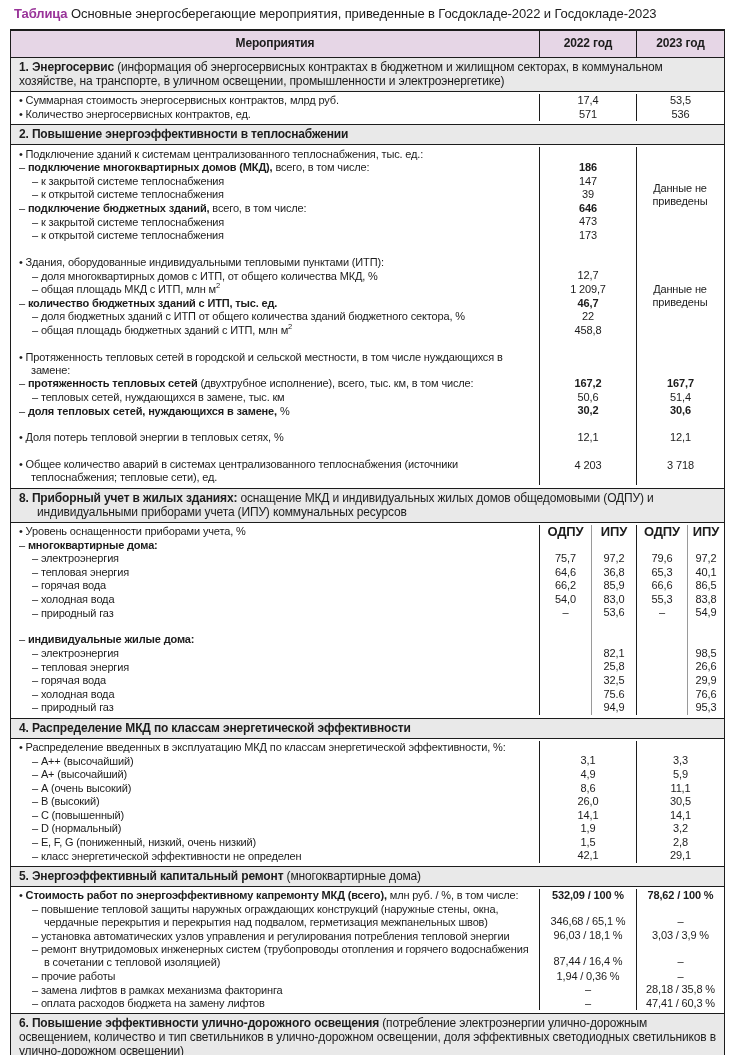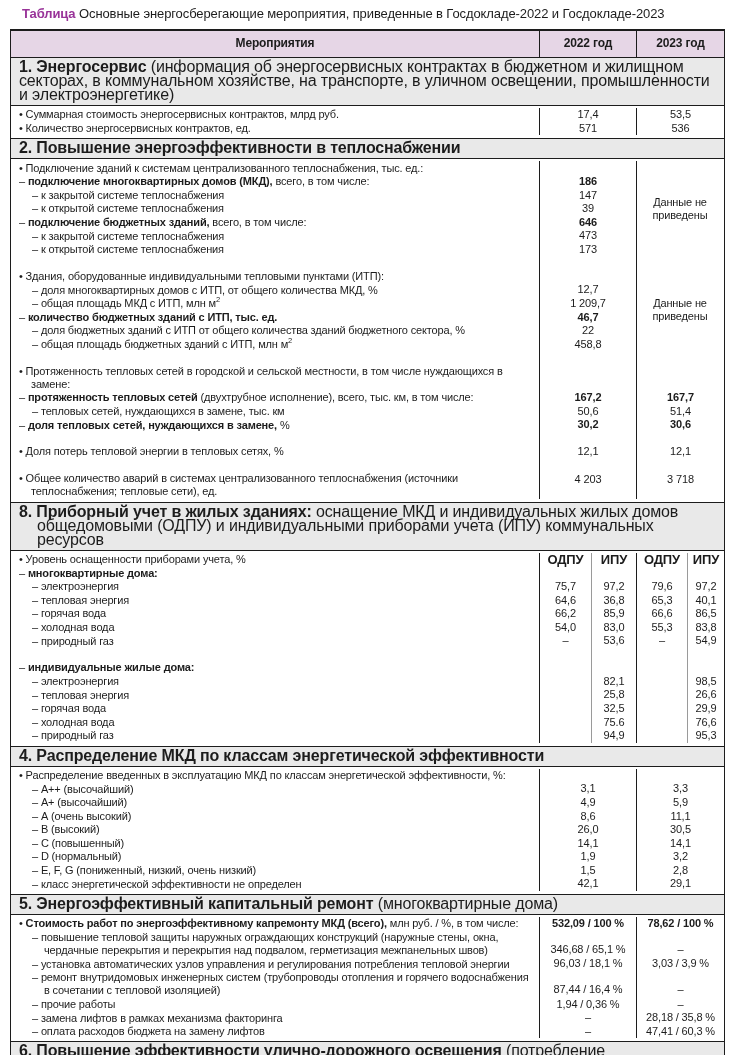--- a/index.html
+++ b/index.html
@@ -3,40 +3,40 @@
 <meta charset="utf-8">
 <style>
   html,body{margin:0;padding:0;background:#fff;}
   *{box-sizing:border-box;}
   body{
     font-family:"Liberation Sans","DejaVu Sans",sans-serif;
     color:#1c1c1c;
     -webkit-font-smoothing:antialiased;
   }
   .page{width:735px;height:1055px;padding:4px 10px 0 10px;overflow:hidden;}
-  .doc-title{font-size:13px;line-height:16px;margin:2px 0 7px 12px;letter-spacing:-.1px;}
+  .doc-title{font-size:13px;line-height:16px;margin:2px 0 7px 4px;letter-spacing:-.1px;}
   .doc-title .tlabel{font-weight:bold;color:var(--accent,#993399);}
   .etable{
     border:1.4px solid var(--border,#1c1c1c);
     border-top:2.6px solid var(--border,#1c1c1c);
     border-bottom:2.6px solid var(--border,#1c1c1c);
     font-size:11px;line-height:13.2px;letter-spacing:-.15px;
   }
   
   .thead{display:flex;background:var(--header-bg,#e6d6e6);height:26px;text-align:center;}
   .thead .th{display:flex;align-items:center;justify-content:center;font-weight:bold;font-size:12px;}
   .thead .th-label{flex:1;}
   .col22{width:97px;border-left:1.3px solid var(--border,#1c1c1c);}
   .col23{width:88px;border-left:1.3px solid var(--border,#1c1c1c);}
   
   .sec-heading{
     background:var(--section-bg,#e9e9e9);
     border-top:1.5px solid var(--border,#1c1c1c);
     border-bottom:1.5px solid var(--border,#1c1c1c);
-    padding:2px 6px 3px 8px;font-size:16px;line-height:14px;
+    padding:2px 6px 3px 8px;font-size:12px;line-height:14px;
   }
   .sec-heading .b{font-weight:bold;}
   .sec-heading.hang{padding-left:26px;text-indent:-18px;}
   
   .sec-body{padding:2px 0 3px 0;}
   .block{position:relative;}
   .row{display:flex;align-items:stretch;min-height:13.2px;}
   .row.spacer{height:13px;}
   .lab{flex:1;padding-right:6px;padding-top:.4px;}
   .ind0{padding-left:20px;text-indent:-12px;}

